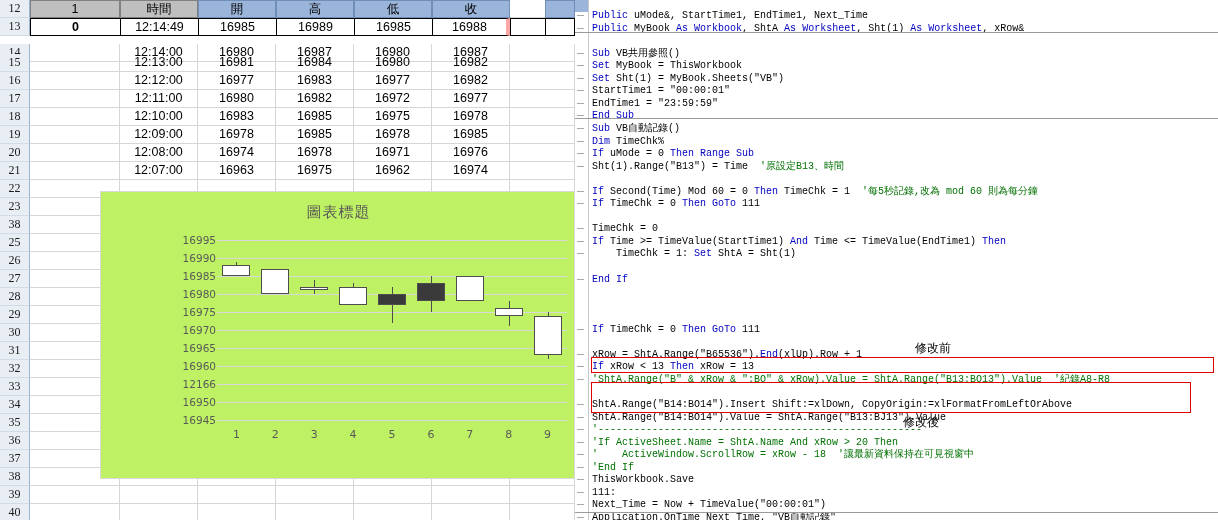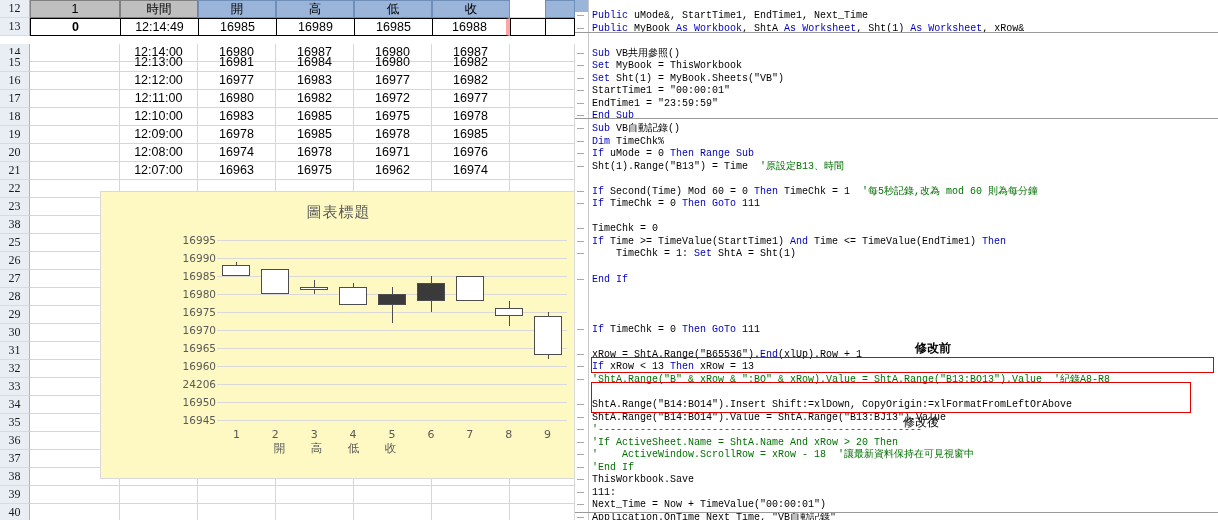--- a/index.html
+++ b/index.html
@@ -38,21 +38,21 @@
   .datarow-sel .cell.c-f{border-right:4px solid #fca5a5;}
   .bold{font-weight:bold;}
 
   
   .edge-blue{position:absolute;left:545px;top:0;width:30px;height:18px;background:#9ab5d9;border:1px solid #6f8fb8;box-sizing:border-box;}
   .edge-white{position:absolute;left:545px;top:18px;width:30px;height:18px;background:#fff;border:1px solid #000;box-sizing:border-box;}
 
   
   #chart{
     position:absolute;left:100px;top:191px;width:475px;height:288px;
-    background:#fef9c3;border:1px solid #d9d9d9;box-sizing:border-box;
+    background:#bef264;border:1px solid #d9d9d9;box-sizing:border-box;
   }
   #chart-title{
     position:absolute;left:0;top:11px;width:475px;text-align:center;
     font-size:15px;color:#595959;letter-spacing:1px;
     font-family:"DejaVu Sans",sans-serif;
   }
   .ytick{
     position:absolute;right:358px;width:60px;text-align:right;
     font-size:10.5px;color:#595959;line-height:10px;
     font-family:"DejaVu Sans",sans-serif;
@@ -473,21 +473,21 @@
         </div>
       <div id="chart-yticks">
           <div class="ytick" style="top: 43px;">16995</div>
           <div class="ytick" style="top: 61px;">16990</div>
           <div class="ytick" style="top: 79px;">16985</div>
           <div class="ytick" style="top: 97px;">16980</div>
           <div class="ytick" style="top: 115px;">16975</div>
           <div class="ytick" style="top: 133px;">16970</div>
           <div class="ytick" style="top: 151px;">16965</div>
           <div class="ytick" style="top: 169px;">16960</div>
-          <div class="ytick" style="top: 187px;">24206</div>
+          <div class="ytick" style="top: 187px;">12166</div>
           <div class="ytick" style="top: 205px;">16950</div>
           <div class="ytick" style="top: 223px;">16945</div>
         </div>
       <div id="chart-candles">
           <div class="wick" style="left: 135.444px; top: 69.6px; height: 14.4px;"></div>
           <div class="body up" style="left: 121.444px; top: 73.2px; width: 28px; height: 10.8px;"></div>
           <div class="wick" style="left: 174.333px; top: 76.8px; height: 25.2px;"></div>
           <div class="body up" style="left: 160.333px; top: 76.8px; width: 28px; height: 25.2px;"></div>
           <div class="wick" style="left: 213.222px; top: 87.6px; height: 14.4px;"></div>
           <div class="body up" style="left: 199.222px; top: 94.8px; width: 28px; height: 3.6px;"></div>
@@ -508,21 +508,20 @@
           <div class="xtick" style="left: 115.444px; top: 236px;">1</div>
           <div class="xtick" style="left: 154.333px; top: 236px;">2</div>
           <div class="xtick" style="left: 193.222px; top: 236px;">3</div>
           <div class="xtick" style="left: 232.111px; top: 236px;">4</div>
           <div class="xtick" style="left: 271px; top: 236px;">5</div>
           <div class="xtick" style="left: 309.889px; top: 236px;">6</div>
           <div class="xtick" style="left: 348.778px; top: 236px;">7</div>
           <div class="xtick" style="left: 387.667px; top: 236px;">8</div>
           <div class="xtick" style="left: 426.556px; top: 236px;">9</div>
         </div>
-      <div id="legend">開　高　低　收</div>
     </div>
   </div>
 
   <div id="code">
     <div id="margin-bar">
       <div class="topsel"></div>
     <div class="mtick" style="top: 15px;"></div>
         <div class="mtick" style="top: 27.55px;"></div>
         <div class="mtick" style="top: 52.65px;"></div>
         <div class="mtick" style="top: 65.2px;"></div>
@@ -599,17 +598,17 @@
         <div class="line" style="top: 510px;">Application.OnTime Next_Time, "VB自動記錄"</div>
       </div>
 
     <div class="sepline" style="top:32px;"></div>
     <div class="sepline" style="top:118px;"></div>
     <div class="sepline" style="top:512px;"></div>
 
     <div class="redbox" style="left:16px;top:357px;width:623px;height:16px;"></div>
     <div class="redbox" style="left:16px;top:382px;width:600px;height:31px;"></div>
 
-    <div class="annot" style="left:340px;top:340px;font-weight:bold;">修改前</div>
+    <div class="annot" style="left:340px;top:340px;">修改前</div>
     <div class="annot" style="left:328px;top:414px;">修改後</div>
   </div>
 
 </div>
 
 </body></html>

